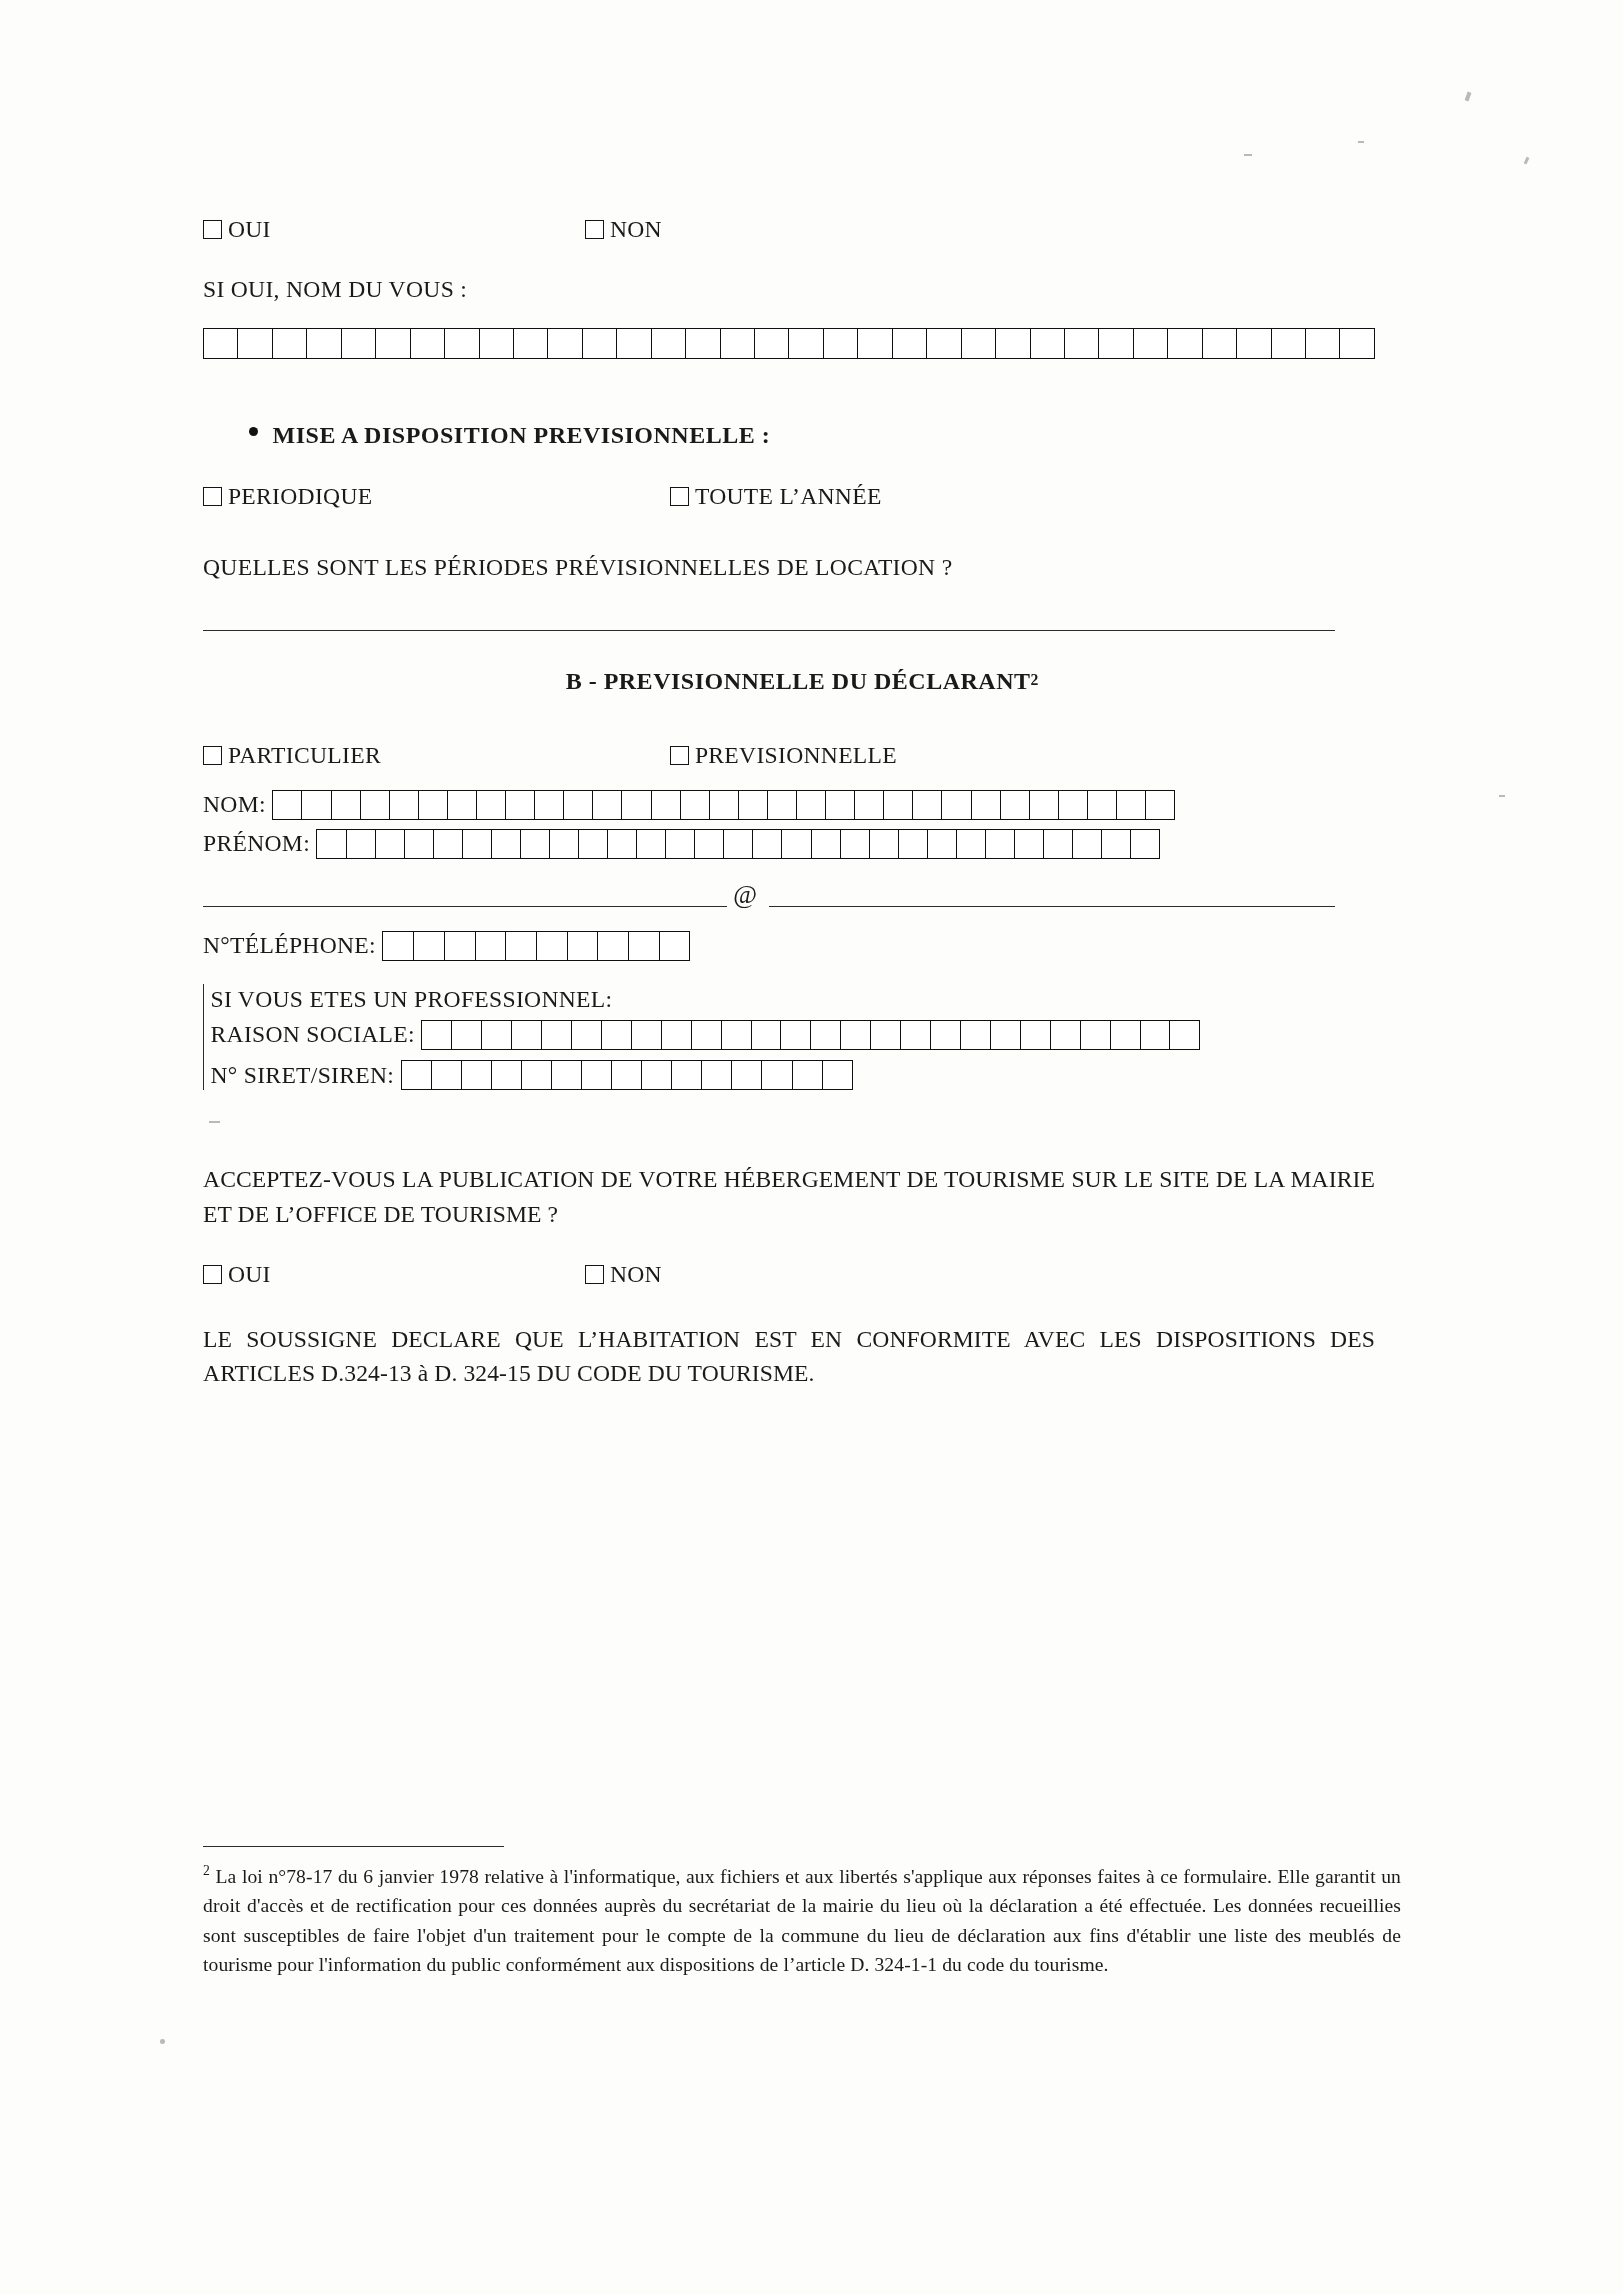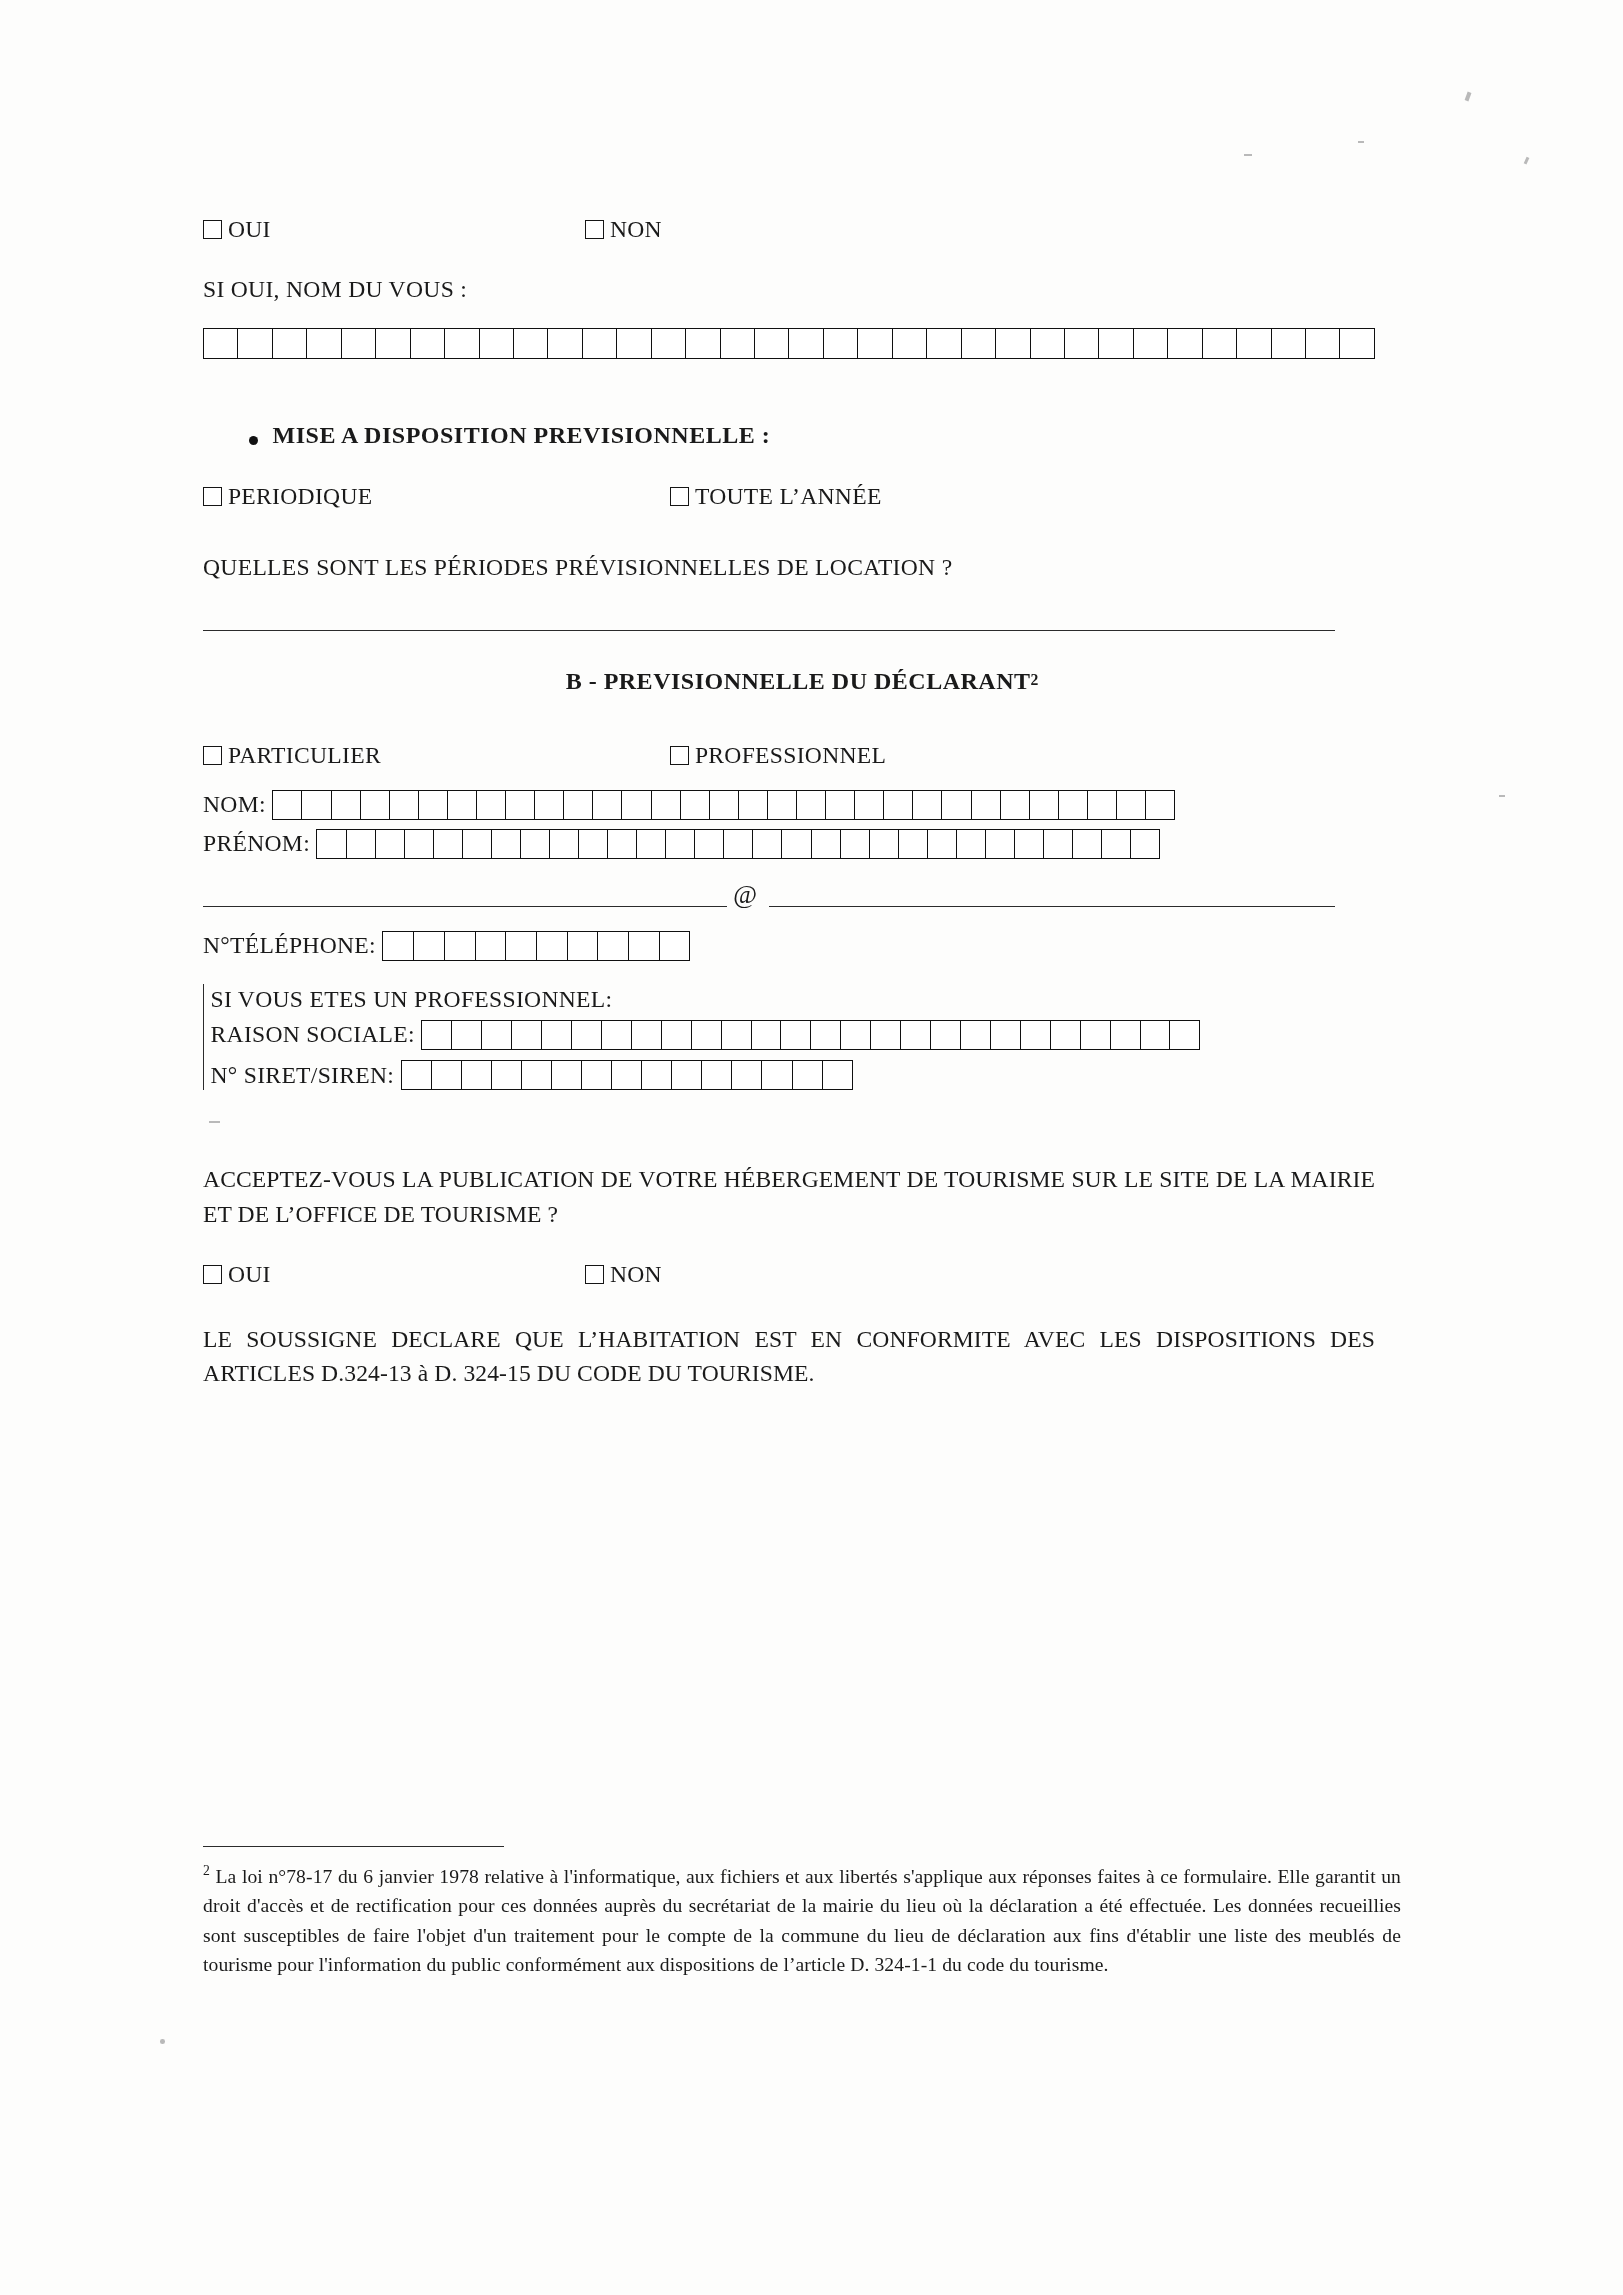--- a/index.html
+++ b/index.html
@@ -92,21 +92,21 @@
     margin: 0;
   }
   .center {
     text-align: center;
   }
   .bold {
     font-weight: bold;
   }
   .bullet-line {
     display: flex;
-    align-items: flex-end;
+    align-items: center;
   }
   .bullet-dot {
     width: 9.2px;
     height: 9.2px;
     border-radius: 50%;
     background: #111;
     display: inline-block;
     margin-right: 14.4px;
     flex: 0 0 auto;
     position: relative;
@@ -256,21 +256,21 @@
       <span class="sub-title">B - PREVISIONNELLE DU DÉCLARANT</span><span class="sup bold">2</span>
     </div>
 
     <div class="checkrow" style="margin-bottom:21px;">
       <div class="checkopt" style="width:452px;">
         <span class="cbox"></span>
         <span>PARTICULIER</span>
       </div>
       <div class="checkopt">
         <span class="cbox"></span>
-        <span>PROFESSIONNEL</span>
+        <span>PREVISIONNELLE</span>
       </div>
     </div>
 
     <div class="row" style="margin-bottom:9.2px;">
       <span class="label-inline">NOM:</span>
       <div class="comb" id="comb-nom" style="width:903px;">
           <div class="cell" style="flex: 1 1 0px;"></div>
           <div class="cell" style="flex: 1 1 0px;"></div>
           <div class="cell" style="flex: 1 1 0px;"></div>
           <div class="cell" style="flex: 1 1 0px;"></div>

